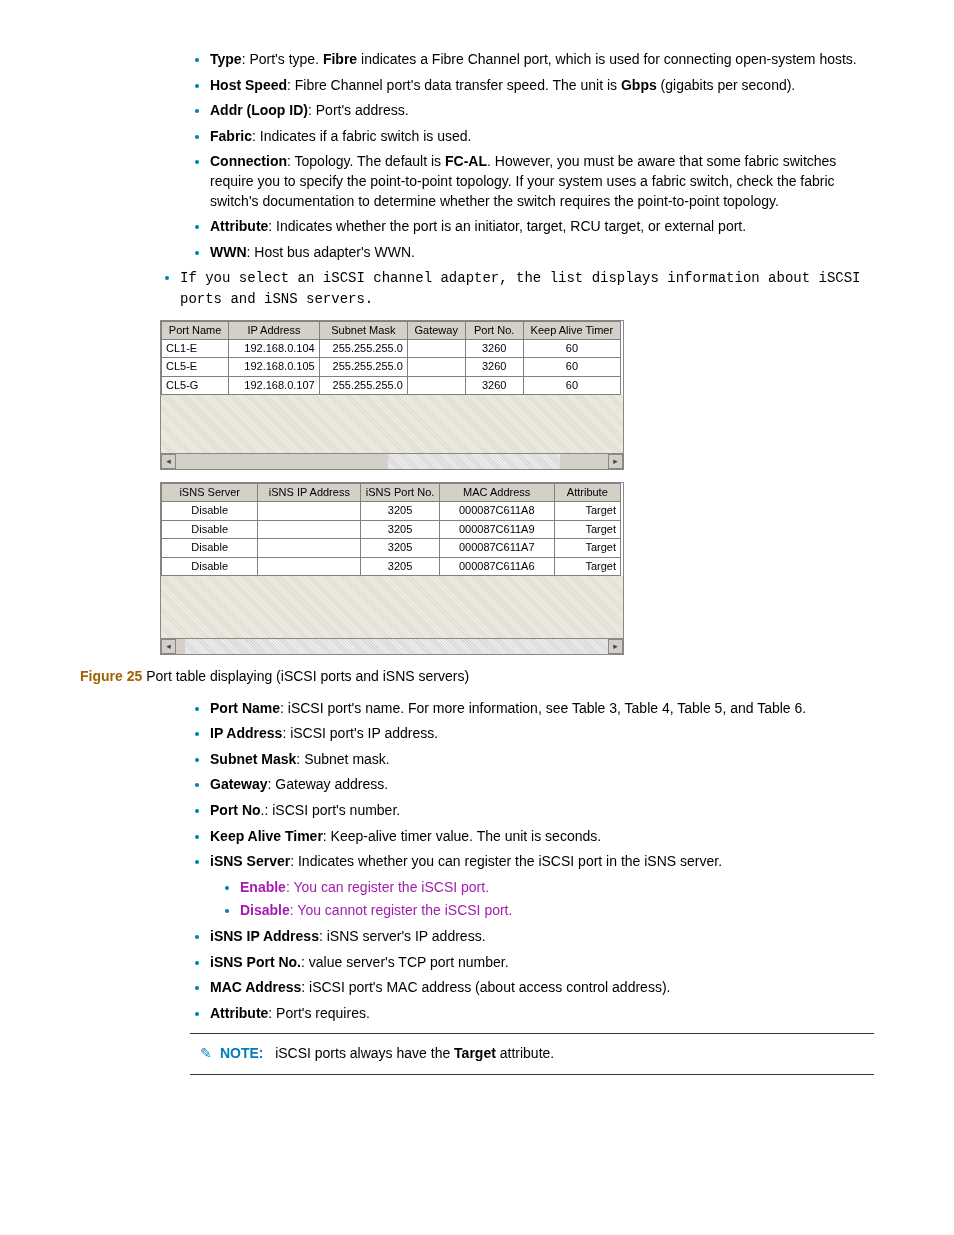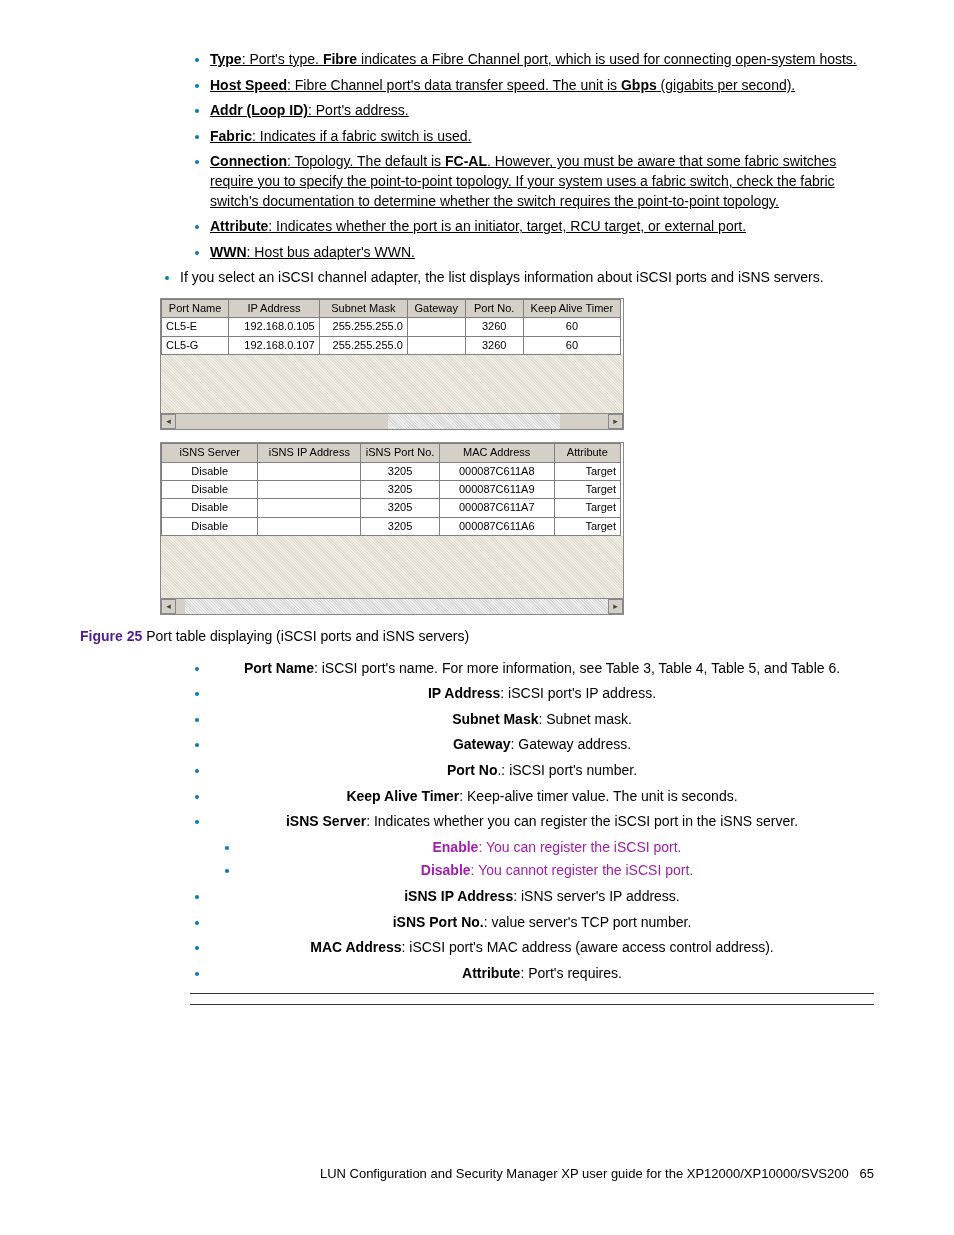--- a/index.html
+++ b/index.html
@@ -15,20 +15,21 @@
     list-style: disc;
     padding-left: 20px;
     margin: 0 0 10px 0;
     color: #007db8;
   }
   ul.outer > li {
     margin-bottom: 6px;
   }
   ul.outer > li > span {
     color: #000;
+    font-family: Liberation Mono, monospace;
   }
   ul.inner {
     list-style: disc;
     padding-left: 40px;
     margin: 0;
     color: #007db8;
   }
   ul.inner > li {
     margin-bottom: 6px;
   }
@@ -108,21 +109,21 @@
     font-size: 9px;
     text-align: center;
     line-height: 12px;
     color: #444;
   }
   .caption {
     font-size: 14px;
     margin: 4px 0 12px 0;
   }
   .caption .figlabel {
-    color: #4c1d95;
+    color: #a16207;
     font-weight: bold;
   }
   .note-hr {
     border: none;
     border-top: 1px solid #333;
     margin: 10px 0;
   }
   .note-line {
     margin: 6px 0 6px 30px;
   }
@@ -138,21 +139,21 @@
   }
   .footer {
     margin-top: 160px;
     font-size: 13px;
     text-align: right;
   }
 </style>
 </head>
 <body>
 
-<div style="padding-left:90px;text-decoration:underline;">
+<div style="padding-left:90px;">
 <ul class="inner">
   <li><span><b>Type</b><span>: Port's type. </span><b>Fibre</b><span> indicates a Fibre Channel port, which is used for connecting open-system hosts.</span></span></li>
   <li><span><b>Host Speed</b><span>: Fibre Channel port's data transfer speed. The unit is </span><b>Gbps</b><span> (gigabits per second).</span></span></li>
   <li><span><b>Addr (Loop ID)</b><span>: Port's address.</span></span></li>
   <li><span><b>Fabric</b><span>: Indicates if a fabric switch is used.</span></span></li>
   <li><span><b>Connection</b><span>: Topology. The default is </span><b>FC-AL</b><span>. However, you must be aware that some fabric switches require you to specify the point-to-point topology. If your system uses a fabric switch, check the fabric switch's documentation to determine whether the switch requires the point-to-point topology.</span></span></li>
   <li><span><b>Attribute</b><span>: Indicates whether the port is an initiator, target, RCU target, or external port.</span></span></li>
   <li><span><b>WWN</b><span>: Host bus adapter's WWN.</span></span></li>
 </ul>
 </div>
@@ -168,20 +169,28 @@
           <tr id="t1h">
             <th style="width: 65px;">Port Name</th>
             <th style="width: 95px;">IP Address</th>
             <th style="width: 90px;">Subnet Mask</th>
             <th style="width: 55px;">Gateway</th>
             <th style="width: 60px;">Port No.</th>
             <th style="width: 95px;">Keep Alive Timer</th>
           </tr>
         </thead>
       <tbody id="t1b">
+          <tr>
+            <td class="l">CL1-E</td>
+            <td class="r">192.168.0.104</td>
+            <td class="r">255.255.255.0</td>
+            <td></td>
+            <td>3260</td>
+            <td>60</td>
+          </tr>
           <tr>
             <td class="l">CL5-E</td>
             <td class="r">192.168.0.105</td>
             <td class="r">255.255.255.0</td>
             <td></td>
             <td>3260</td>
             <td>60</td>
           </tr>
           <tr>
             <td class="l">CL5-G</td>
@@ -256,41 +265,46 @@
         </div>
       <div class="sb-arrow">▸</div>
     </div>
   </div>
 
   <div class="caption" style="margin-left:-80px;">
     <span class="figlabel">Figure 25</span><span>  Port table displaying (iSCSI ports and iSNS servers)</span>
   </div>
 </div>
 
-<div style="padding-left:90px;text-align:center;">
+<div style="padding-left:90px;">
 <ul class="inner">
   <li><span><b>Port Name</b><span>: iSCSI port's name. For more information, see Table 3, Table 4, Table 5, and Table 6.</span></span></li>
   <li><span><b>IP Address</b><span>: iSCSI port's IP address.</span></span></li>
   <li><span><b>Subnet Mask</b><span>: Subnet mask.</span></span></li>
   <li><span><b>Gateway</b><span>: Gateway address.</span></span></li>
   <li><span><b>Port No</b><span>.: iSCSI port's number.</span></span></li>
   <li><span><b>Keep Alive Timer</b><span>: Keep-alive timer value. The unit is seconds.</span></span></li>
   <li><span><b>iSNS Server</b><span>: Indicates whether you can register the iSCSI port in the iSNS server.</span></span>
     <ul class="inner2">
       <li><span><b>Enable</b><span>: You can register the iSCSI port.</span></span></li>
       <li><span><b>Disable</b><span>: You cannot register the iSCSI port.</span></span></li>
     </ul>
   </li>
   <li><span><b>iSNS IP Address</b><span>: iSNS server's IP address.</span></span></li>
   <li><span><b>iSNS Port No.</b><span>: value server's TCP port number.</span></span></li>
-  <li><span><b>MAC Address</b><span>: iSCSI port's MAC address (aware access control address).</span></span></li>
+  <li><span><b>MAC Address</b><span>: iSCSI port's MAC address (about access control address).</span></span></li>
   <li><span><b>Attribute</b><span>: Port's requires.</span></span></li>
 </ul>
 </div>
 
 <div style="padding-left:110px;">
   <hr class="note-hr">
+  <div class="note-line">
+    <span class="note-icon">✎</span>
+    <span class="note-label">NOTE:</span>&nbsp;&nbsp;
+    <span>iSCSI ports always have the </span><b>Target</b><span> attribute.</span>
+  </div>
   <hr class="note-hr">
 </div>
 
 <div class="footer">
   <span>LUN Configuration and Security Manager XP user guide for the XP12000/XP10000/SVS200</span>&nbsp;&nbsp;&nbsp;<span>65</span>
 </div>
 
 </body></html>

